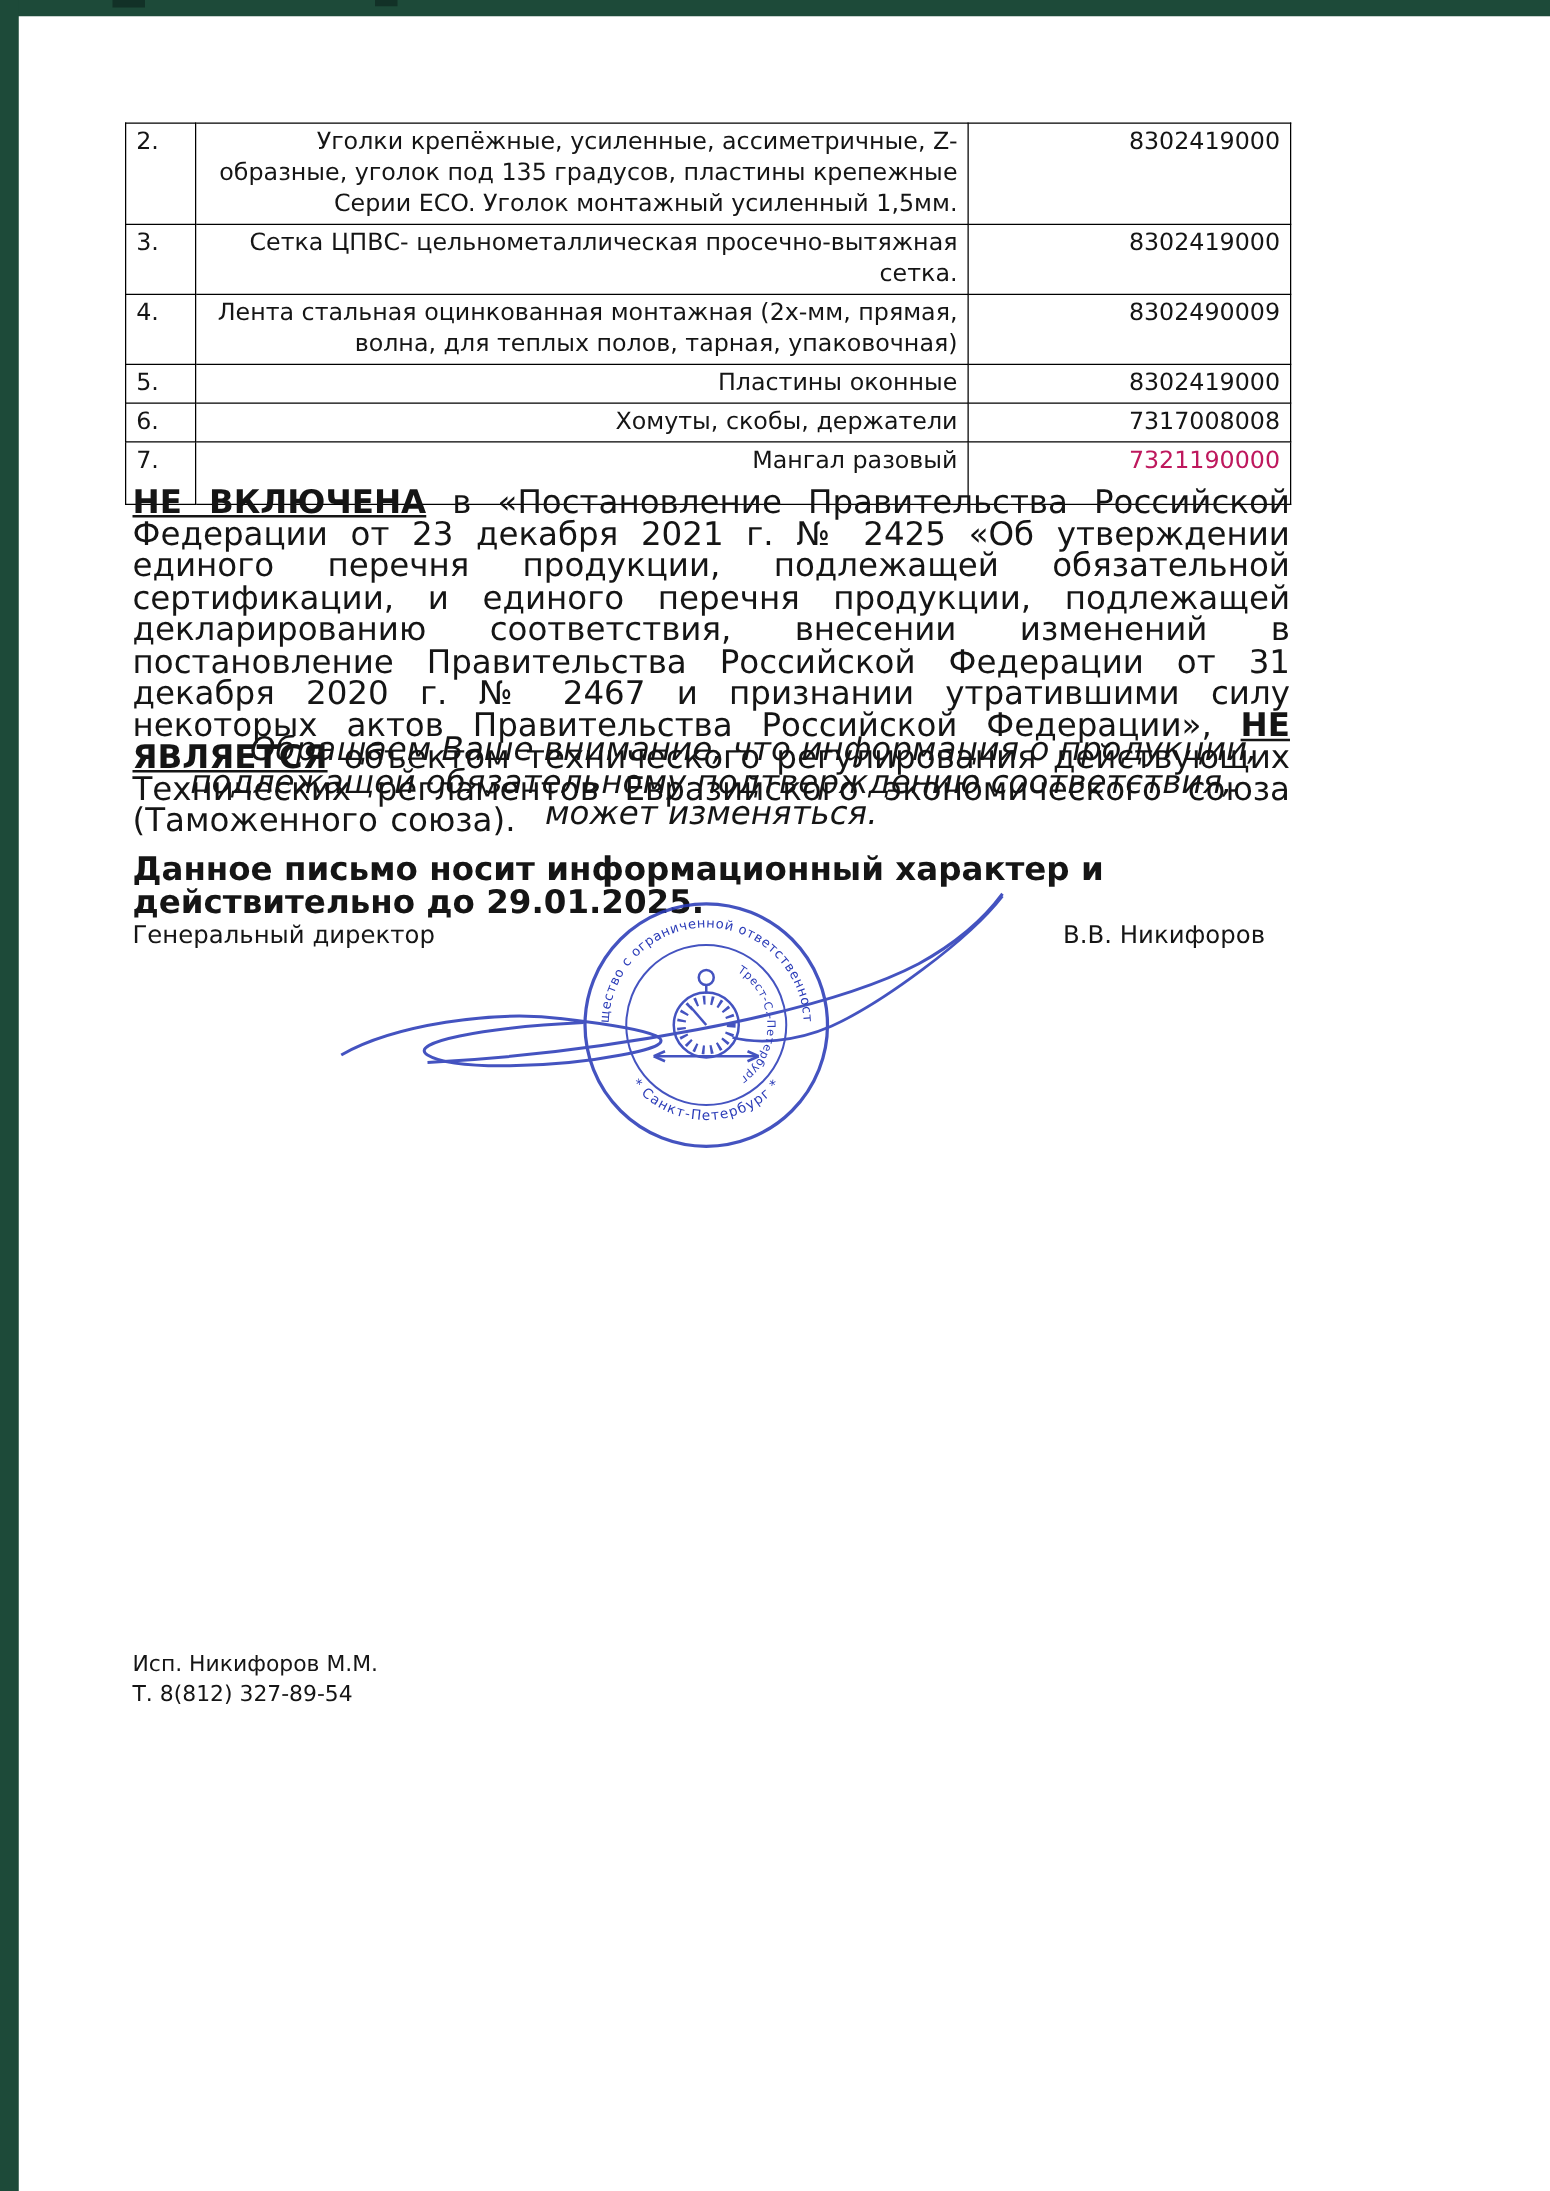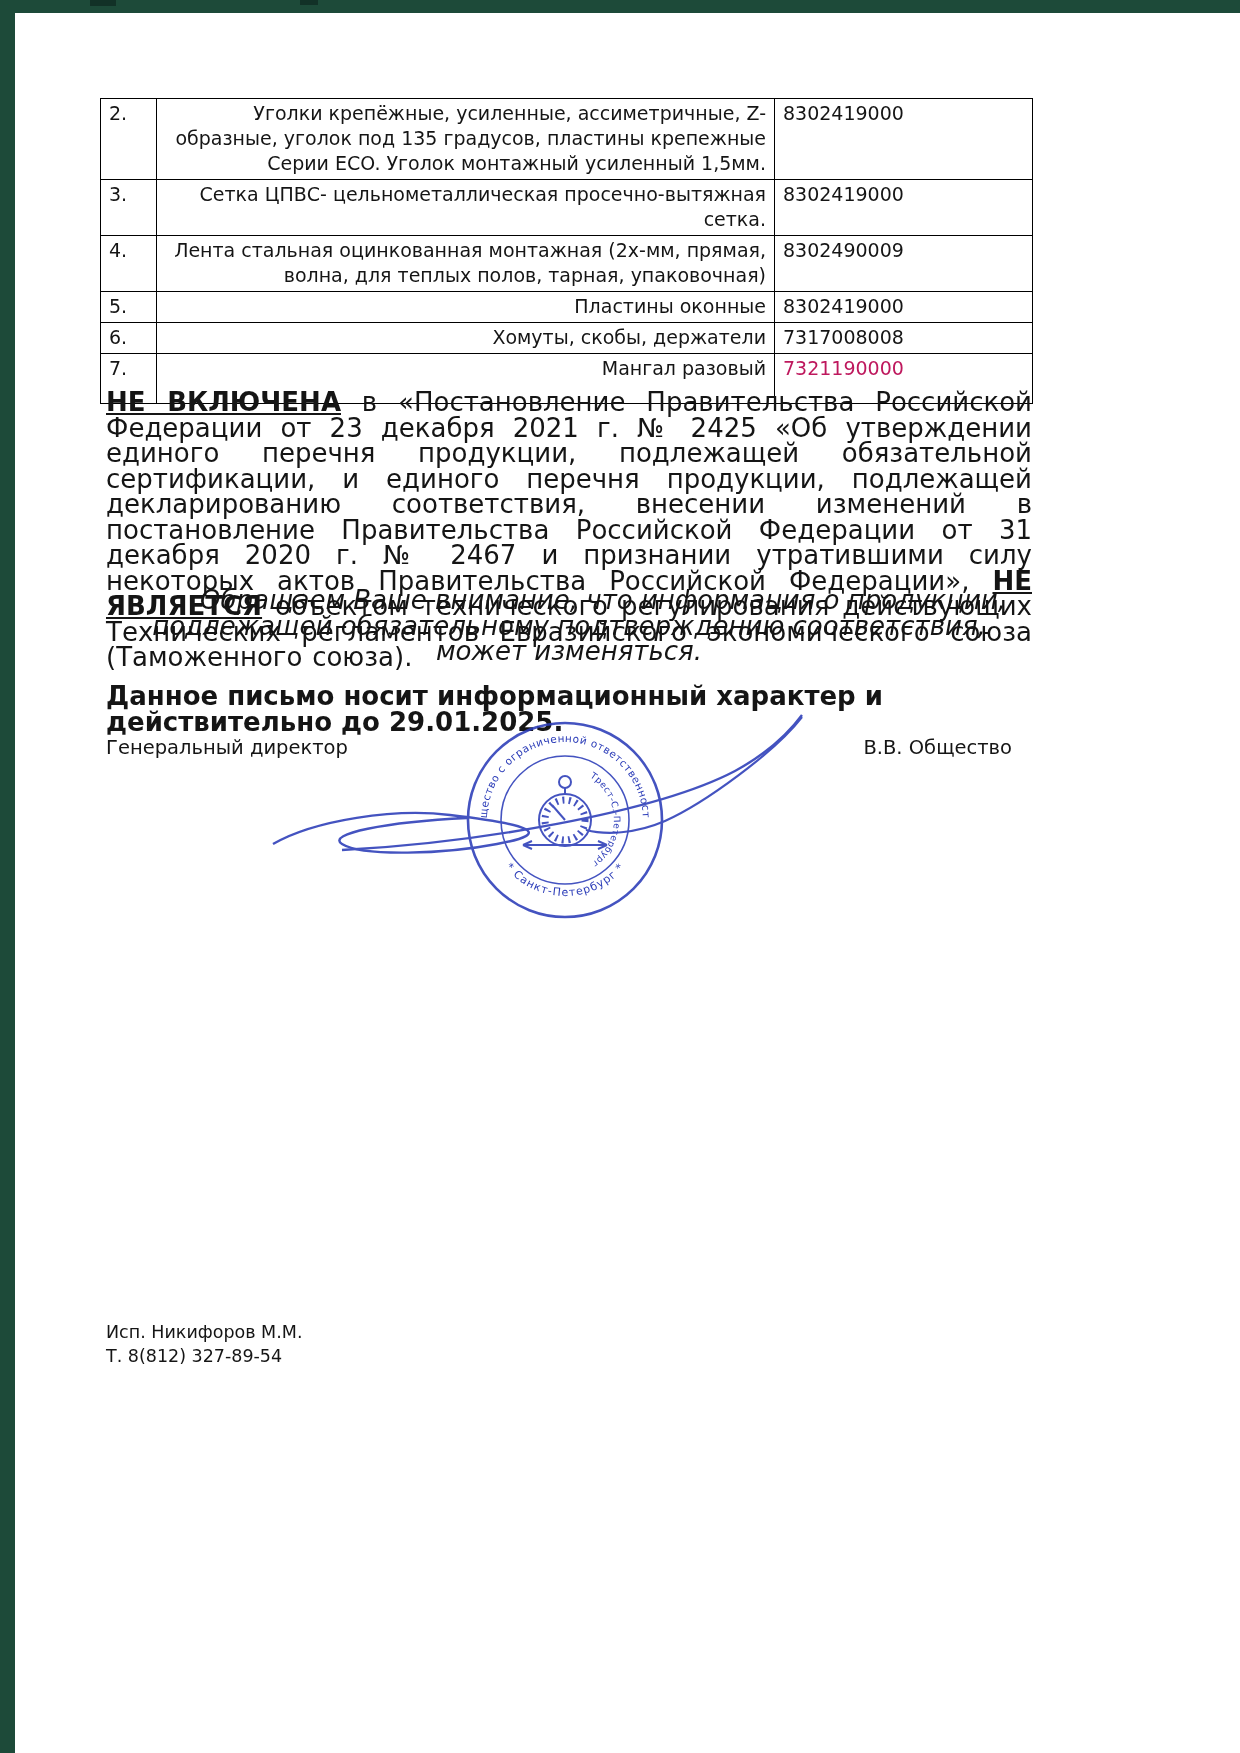--- a/index.html
+++ b/index.html
@@ -22,21 +22,21 @@
     border-collapse:collapse; table-layout:fixed;
     font-size:19px; line-height:25px;
   }
   table.doc-table td {
     border:1.6px solid #000;
     padding:2px 8px 3px 8px;
     vertical-align:top;
   }
   td.num-cell  { text-align:left; padding-left:10px; }
   td.desc-cell { text-align:right; }
-  td.code-cell { text-align:left;margin-left:32px; }
+  td.code-cell { text-align:right;margin-left:32px; }
   td.code-gray { color:#be185d; }
   tr.tall-row td { height:44px; }
 
   
   .para {
     position:absolute; left:106px; width:926px;
     font-size:26px; line-height:25.5px;
     text-align:justify; word-spacing:1.5px;
   }
   .p1 { top:390px; }
@@ -115,21 +115,21 @@
   <div class="para p1">
     <span class="b-u">НЕ ВКЛЮЧЕНА</span><span> в «Постановление Правительства Российской Федерации от 23 декабря 2021 г. № 2425 «Об утверждении единого перечня продукции, подлежащей обязательной сертификации, и единого перечня продукции, подлежащей декларированию соответствия, внесении изменений в постановление Правительства Российской Федерации от 31 декабря 2020 г. № 2467 и признании утратившими силу некоторых актов Правительства Российской Федерации», </span><span class="b-u">НЕ ЯВЛЯЕТСЯ</span><span> объектом технического регулирования действующих Технических регламентов Евразийского экономического союза (Таможенного союза).</span>
   </div>
 
   <div class="para p2">Обращаем Ваше внимание, что информация о продукции, подлежащей обязательному подтверждению соответствия, может изменяться.</div>
 
   <div class="para p3">Данное письмо носит информационный характер и действительно до 29.01.2025.</div>
 
   <div class="sig-row">
     <span>Генеральный директор</span>
-    <span>В.В. Общество</span>
+    <span>В.В. Никифоров</span>
   </div>
 
   <div class="stamp-wrap">
     <svg viewBox="0 0 585 258">
       <defs>
         <path id="arcTop" d="M 252 128 A 78 78 0 1 1 408 128" fill="none"></path>
         <path id="arcBottom" d="M 254 128 A 76 76 0 0 0 406 128" fill="none"></path>
         <path id="arcSide" d="M 334 78 A 51 51 0 0 1 336 179" fill="none"></path>
       </defs>
       <g stroke="#2b3cb8" fill="none" opacity="0.88">

